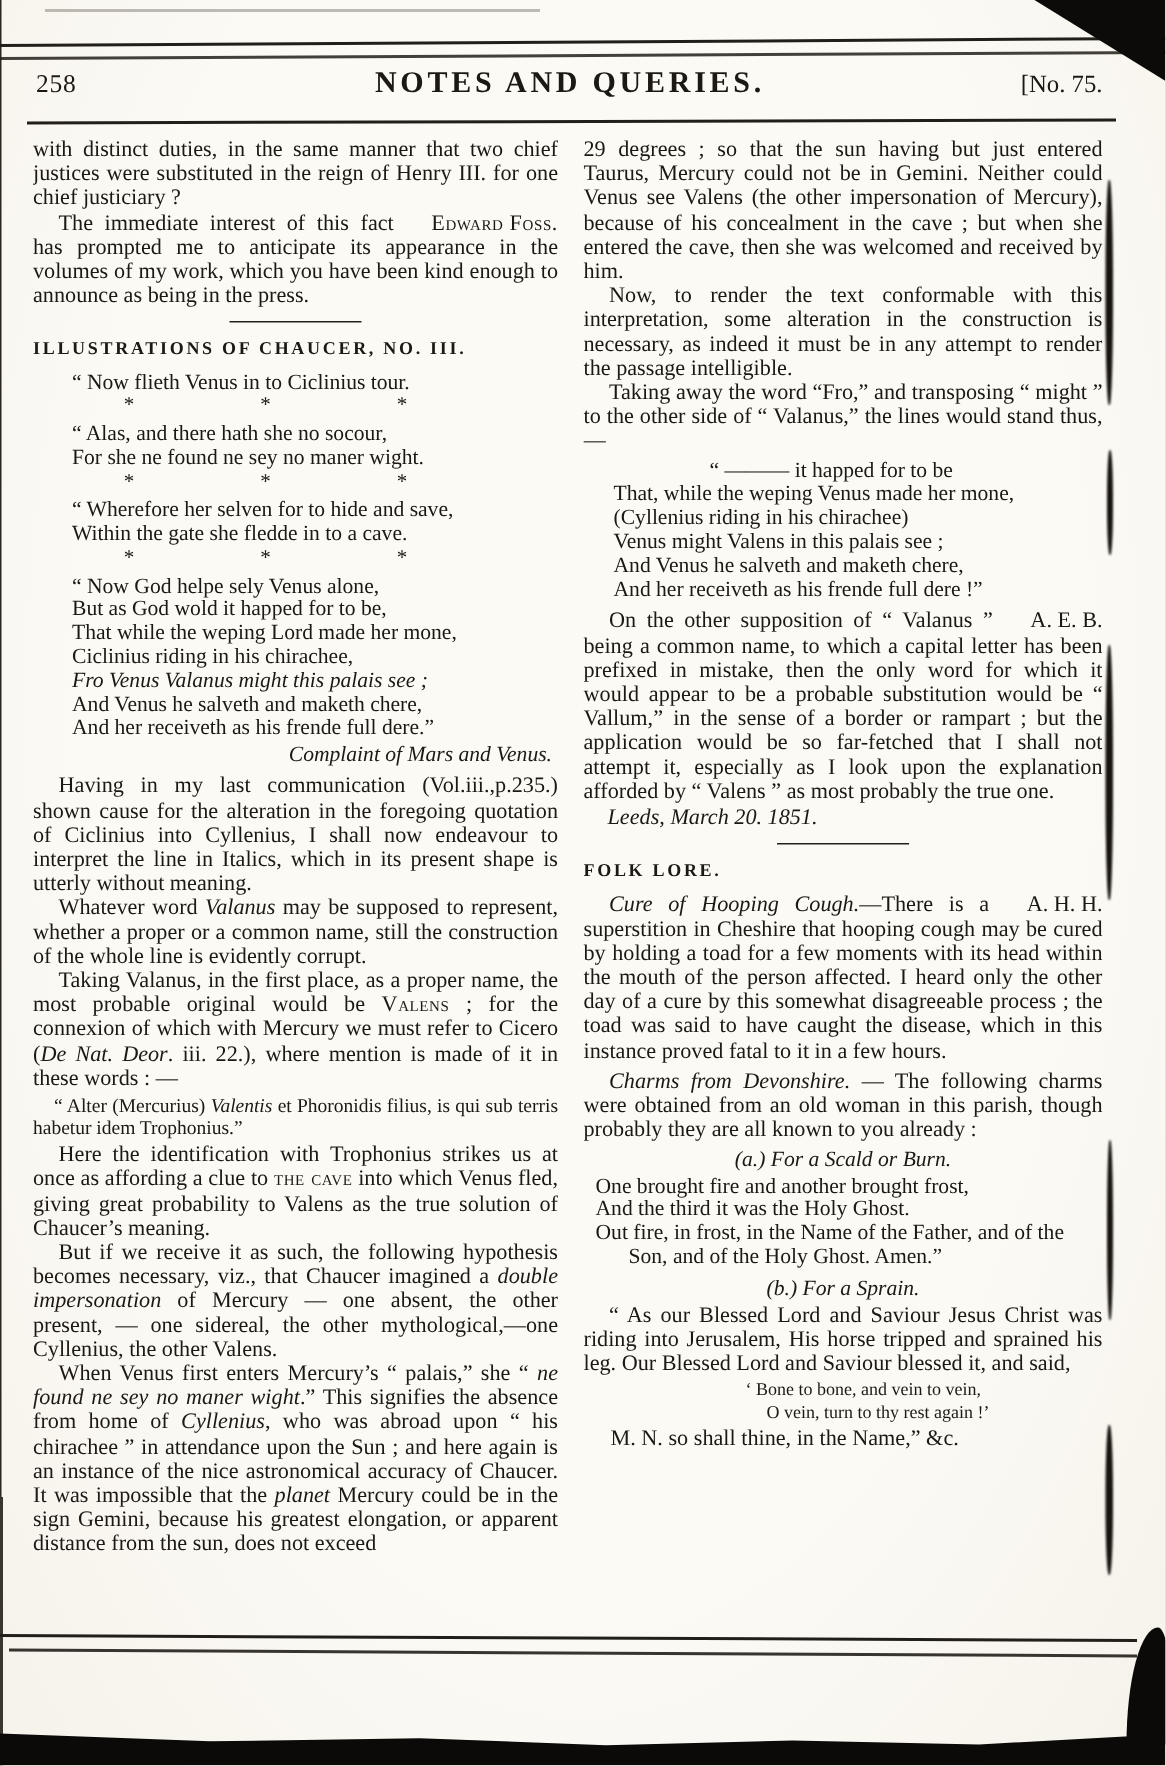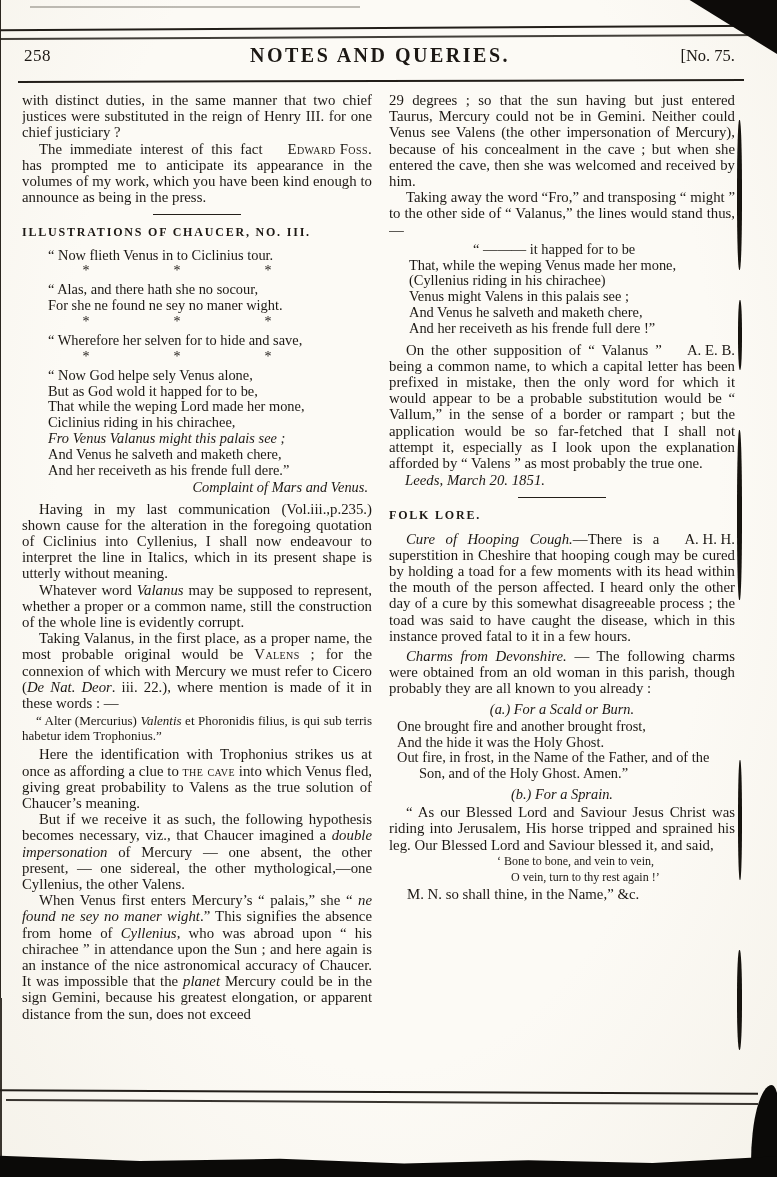--- a/index.html
+++ b/index.html
@@ -102,20 +102,21 @@
     <div class="stars">*      *      *</div>
 
     <div class="verse">
       <div class="vline">“ Alas, and there hath she no socour,</div>
       <div class="vline">For she ne found ne sey no maner wight.</div>
     </div>
     <div class="stars">*      *      *</div>
 
     <div class="verse">
       <div class="vline">“ Wherefore her selven for to hide and save,</div>
+      <div class="vline">Within the gate she fledde in to a cave.</div>
     </div>
     <div class="stars">*      *      *</div>
 
     <div class="verse">
       <div class="vline">“ Now God helpe sely Venus alone,</div>
       <div class="vline">But as God wold it happed for to be,</div>
       <div class="vline">That while the weping Lord made her mone,</div>
       <div class="vline">Ciclinius riding in his chirachee,</div>
       <div class="vline ital">Fro Venus Valanus might this palais see ;</div>
       <div class="vline">And Venus he salveth and maketh chere,</div>
@@ -127,20 +128,21 @@
     <p class="para"><span>Whatever word </span><span class="seg-i">Valanus</span><span> may be supposed to represent, whether a proper or a common name, still the construction of the whole line is evidently corrupt.</span></p>
     <p class="para"><span>Taking Valanus, in the first place, as a proper name, the most probable original would be </span><span class="seg-sc">Valens</span><span> ; for the connexion of which with Mercury we must refer to Cicero (</span><span class="seg-i">De Nat. Deor</span><span>. iii. 22.), where mention is made of it in these words : —</span></p>
     <p class="latin-quote"><span>“ Alter (Mercurius) </span><span class="seg-i">Valentis</span><span> et Phoronidis filius, is qui sub terris habetur idem Trophonius.”</span></p>
     <p class="para"><span>Here the identification with Trophonius strikes us at once as affording a clue to </span><span class="seg-sc">the cave</span><span> into which Venus fled, giving great probability to Valens as the true solution of Chaucer’s meaning.</span></p>
     <p class="para"><span>But if we receive it as such, the following hypothesis becomes necessary, viz., that Chaucer imagined a </span><span class="seg-i">double impersonation</span><span> of Mercury — one absent, the other present, — one sidereal, the other mythological,—one Cyllenius, the other Valens.</span></p>
     <p class="para"><span>When Venus first enters Mercury’s “ palais,” she “ </span><span class="seg-i">ne found ne sey no maner wight</span><span>.”  This signifies the absence from home of </span><span class="seg-i">Cyllenius</span><span>, who was abroad upon “ his chirachee ” in attendance upon the Sun ; and here again is an instance of the nice astronomical accuracy of Chaucer.  It was impossible that the </span><span class="seg-i">planet</span><span> Mercury could be in the sign Gemini, because his greatest elongation, or apparent distance from the sun, does not exceed</span></p>
   </div>
 
   <div class="col col-right">
     <p class="para noindent">29 degrees ; so that the sun having but just entered Taurus, Mercury could not be in Gemini. Neither could Venus see Valens (the other impersonation of Mercury), because of his concealment in the cave ; but when she entered the cave, then she was welcomed and received by him.</p>
+    <p class="para">Now, to render the text conformable with this interpretation, some alteration in the construction is necessary, as indeed it must be in any attempt to render the passage intelligible.</p>
     <p class="para">Taking away the word “Fro,” and transposing “ might ” to the other side of “ Valanus,” the lines would stand thus, —</p>
 
     <div class="verse quote-block">
       <div class="vline vline-indent">“ ——— it happed for to be</div>
       <div class="vline">That, while the weping Venus made her mone,</div>
       <div class="vline">(Cyllenius riding in his chirachee)</div>
       <div class="vline">Venus might Valens in this palais see ;</div>
       <div class="vline">And Venus he salveth and maketh chere,</div>
       <div class="vline">And her receiveth as his frende full dere !”</div>
     </div>
@@ -151,21 +153,21 @@
     <div class="section-rule"></div>
     <div class="section-heading">FOLK LORE.</div>
 
     <p class="para"><span class="sig">A. H. H.</span><span><span class="seg-i">Cure of Hooping Cough.</span><span>—There is a superstition in Cheshire that hooping cough may be cured by holding a toad for a few moments with its head within the mouth of the person affected.  I heard only the other day of a cure by this somewhat disagreeable process ; the toad was said to have caught the disease, which in this instance proved fatal to it in a few hours.</span></span></p>
     <div class="gap-sm"></div>
     <p class="para"><span class="seg-i">Charms from Devonshire.</span><span> — The following charms were obtained from an old woman in this parish, though probably they are all known to you already :</span></p>
 
     <div class="charm-heading">(a.) For a Scald or Burn.</div>
     <div>
       <div class="charm-line">One brought fire and another brought frost,</div>
-      <div class="charm-line">And the hide it was the Holy Ghost.</div>
+      <div class="charm-line">And the third it was the Holy Ghost.</div>
       <div class="charm-line">Out fire, in frost, in the Name of the Father, and of the Son, and of the Holy Ghost.  Amen.”</div>
     </div>
 
     <div class="charm-heading">(b.) For a Sprain.</div>
     <p class="para">“ As our Blessed Lord and Saviour Jesus Christ was riding into Jerusalem, His horse tripped and sprained his leg.  Our Blessed Lord and Saviour blessed it, and said,</p>
     <div class="charm-b-verse">
       <div class="vline">‘ Bone to bone, and vein to vein,</div>
       <div class="vline">O vein, turn to thy rest again !’</div>
     </div>
     <div class="charm-end">M. N. so shall thine, in the Name,” &amp;c.</div>

